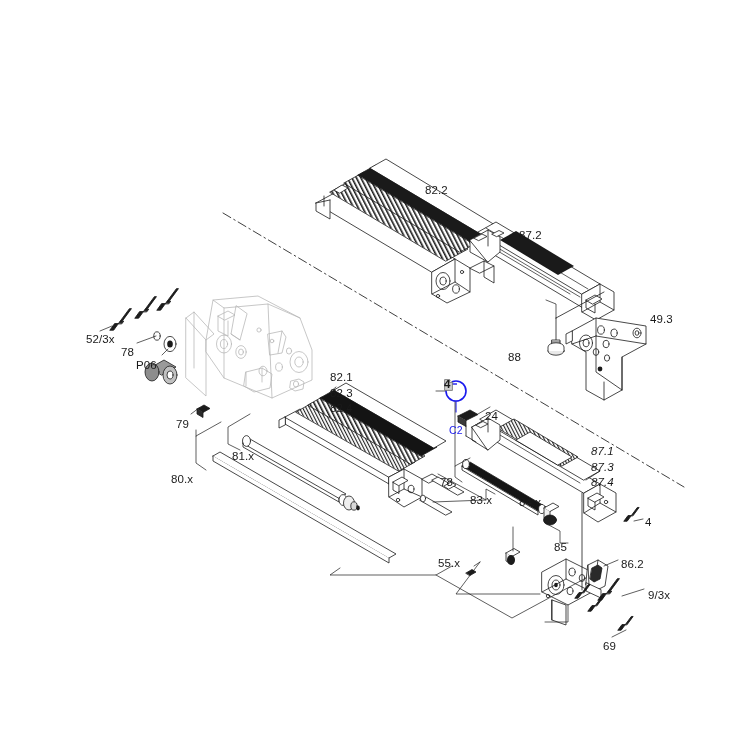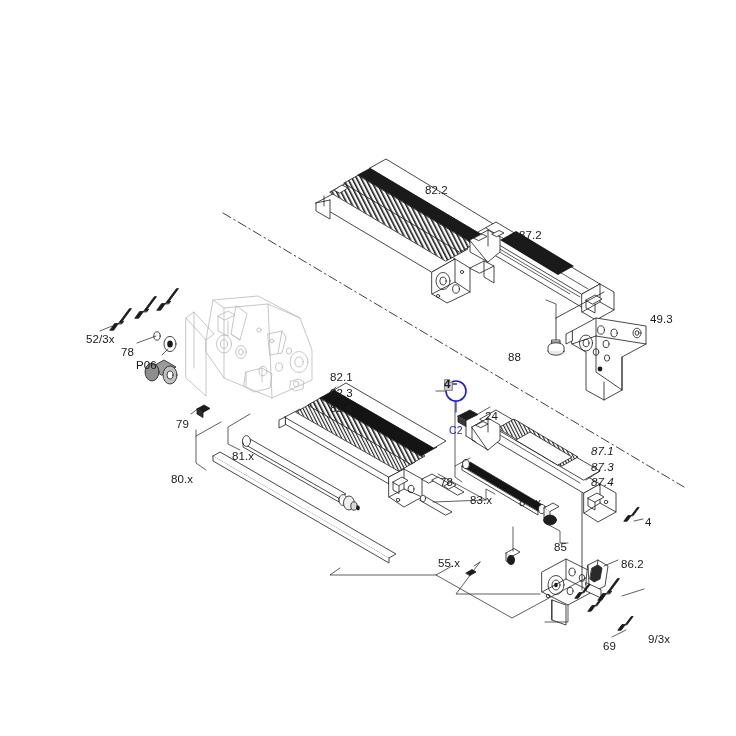--- a/index.html
+++ b/index.html
@@ -367,21 +367,21 @@
   <div class="lbl" style="left:232px;top:450px;">81.x</div>
   <div class="lbl" style="left:171px;top:473px;">80.x</div>
   <div class="lbl" style="left:485px;top:410px;">24</div>
   <div class="lbl" style="left:440px;top:476px;">78</div>
   <div class="lbl" style="left:470px;top:494px;">83.x</div>
   <div class="lbl" style="left:519px;top:496px;">84.x</div>
   <div class="lbl" style="left:554px;top:541px;">85</div>
   <div class="lbl" style="left:438px;top:557px;">55.x</div>
   <div class="lbl" style="left:645px;top:516px;">4</div>
   <div class="lbl" style="left:621px;top:558px;">86.2</div>
-  <div class="lbl" style="left:648px;top:589px;margin-top:44px;">9/3x</div>
+  <div class="lbl" style="left:648px;top:589px;">9/3x</div>
   <div class="lbl" style="left:603px;top:640px;">69</div>
 
   <div class="lbl multi" style="left:330px;top:370px;">
     <div>82.1</div>
     <div>82.3</div>
     <div>82.4</div>
   </div>
 
   <div class="lbl multi" style="left:591px;top:444px;font-style:italic;">
     <div>87.1</div>

